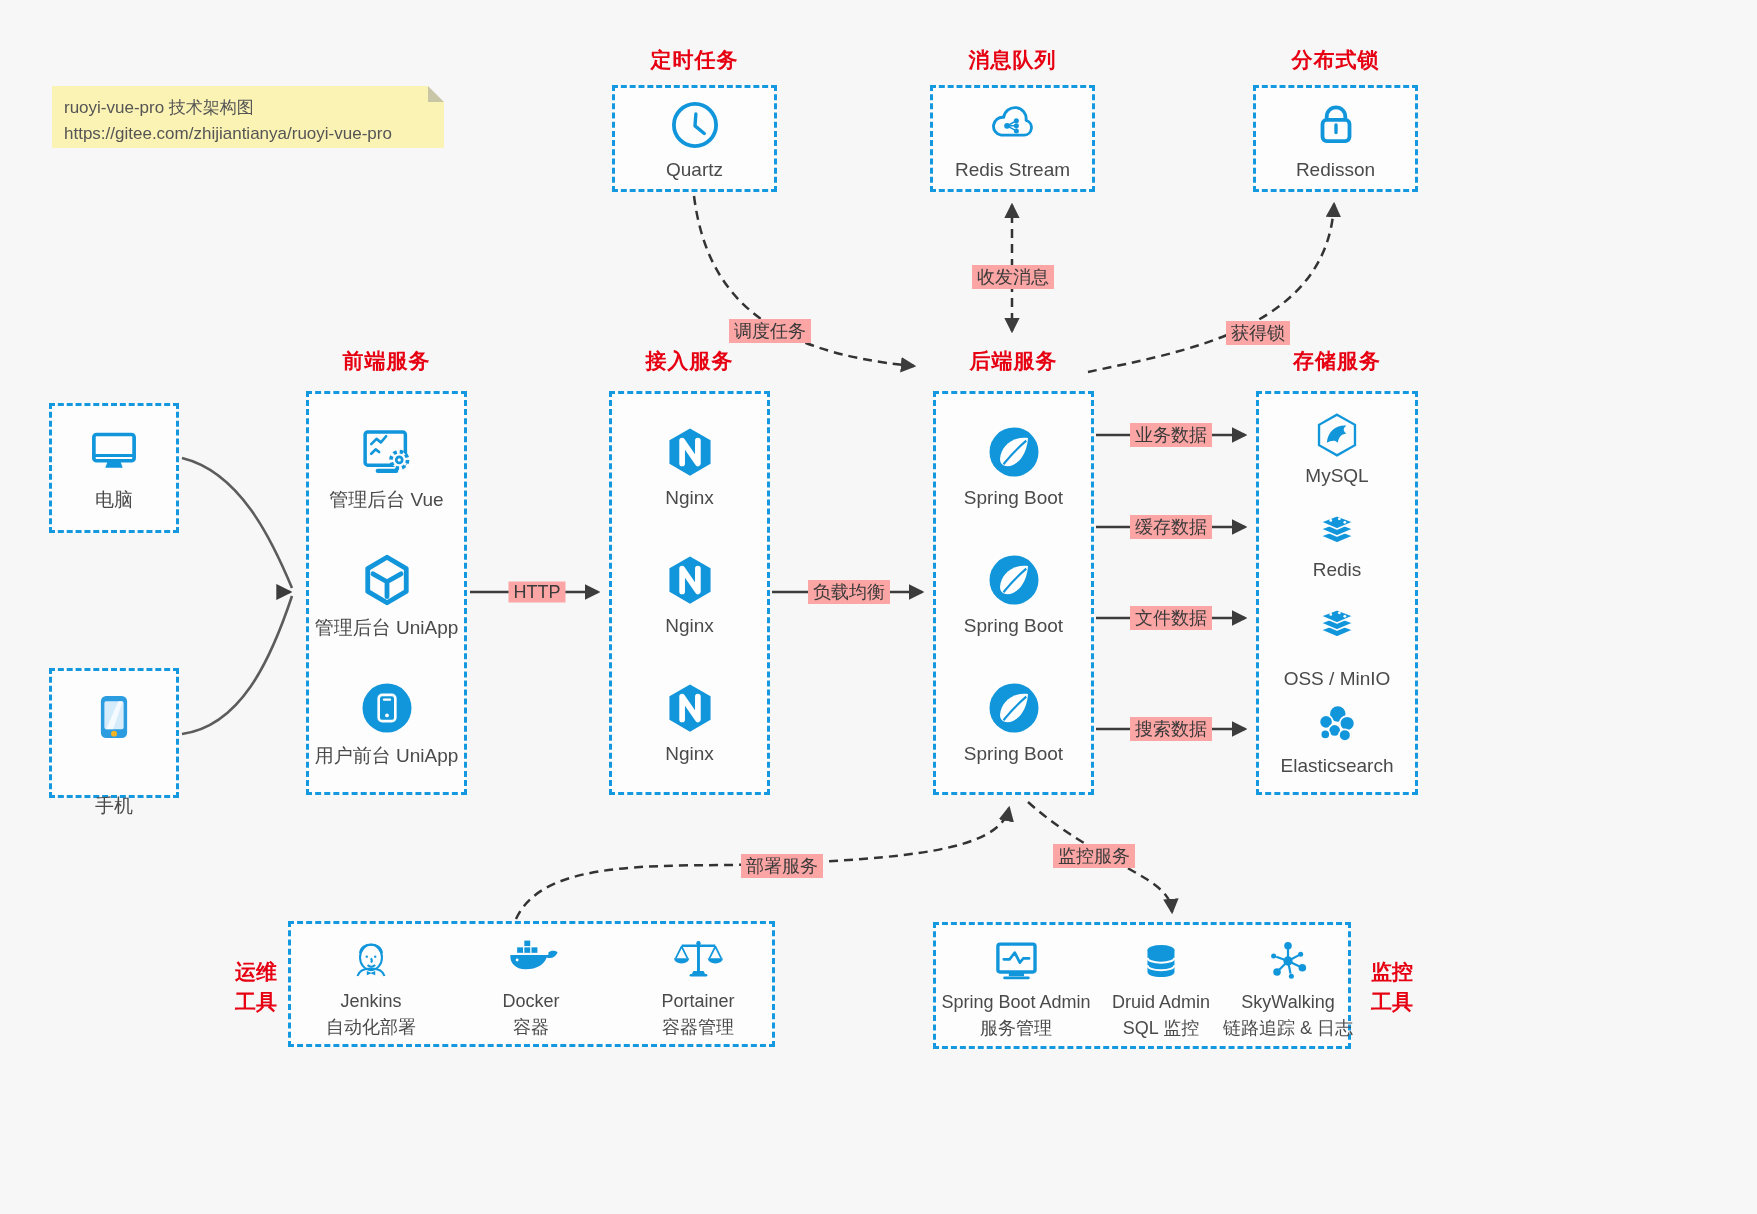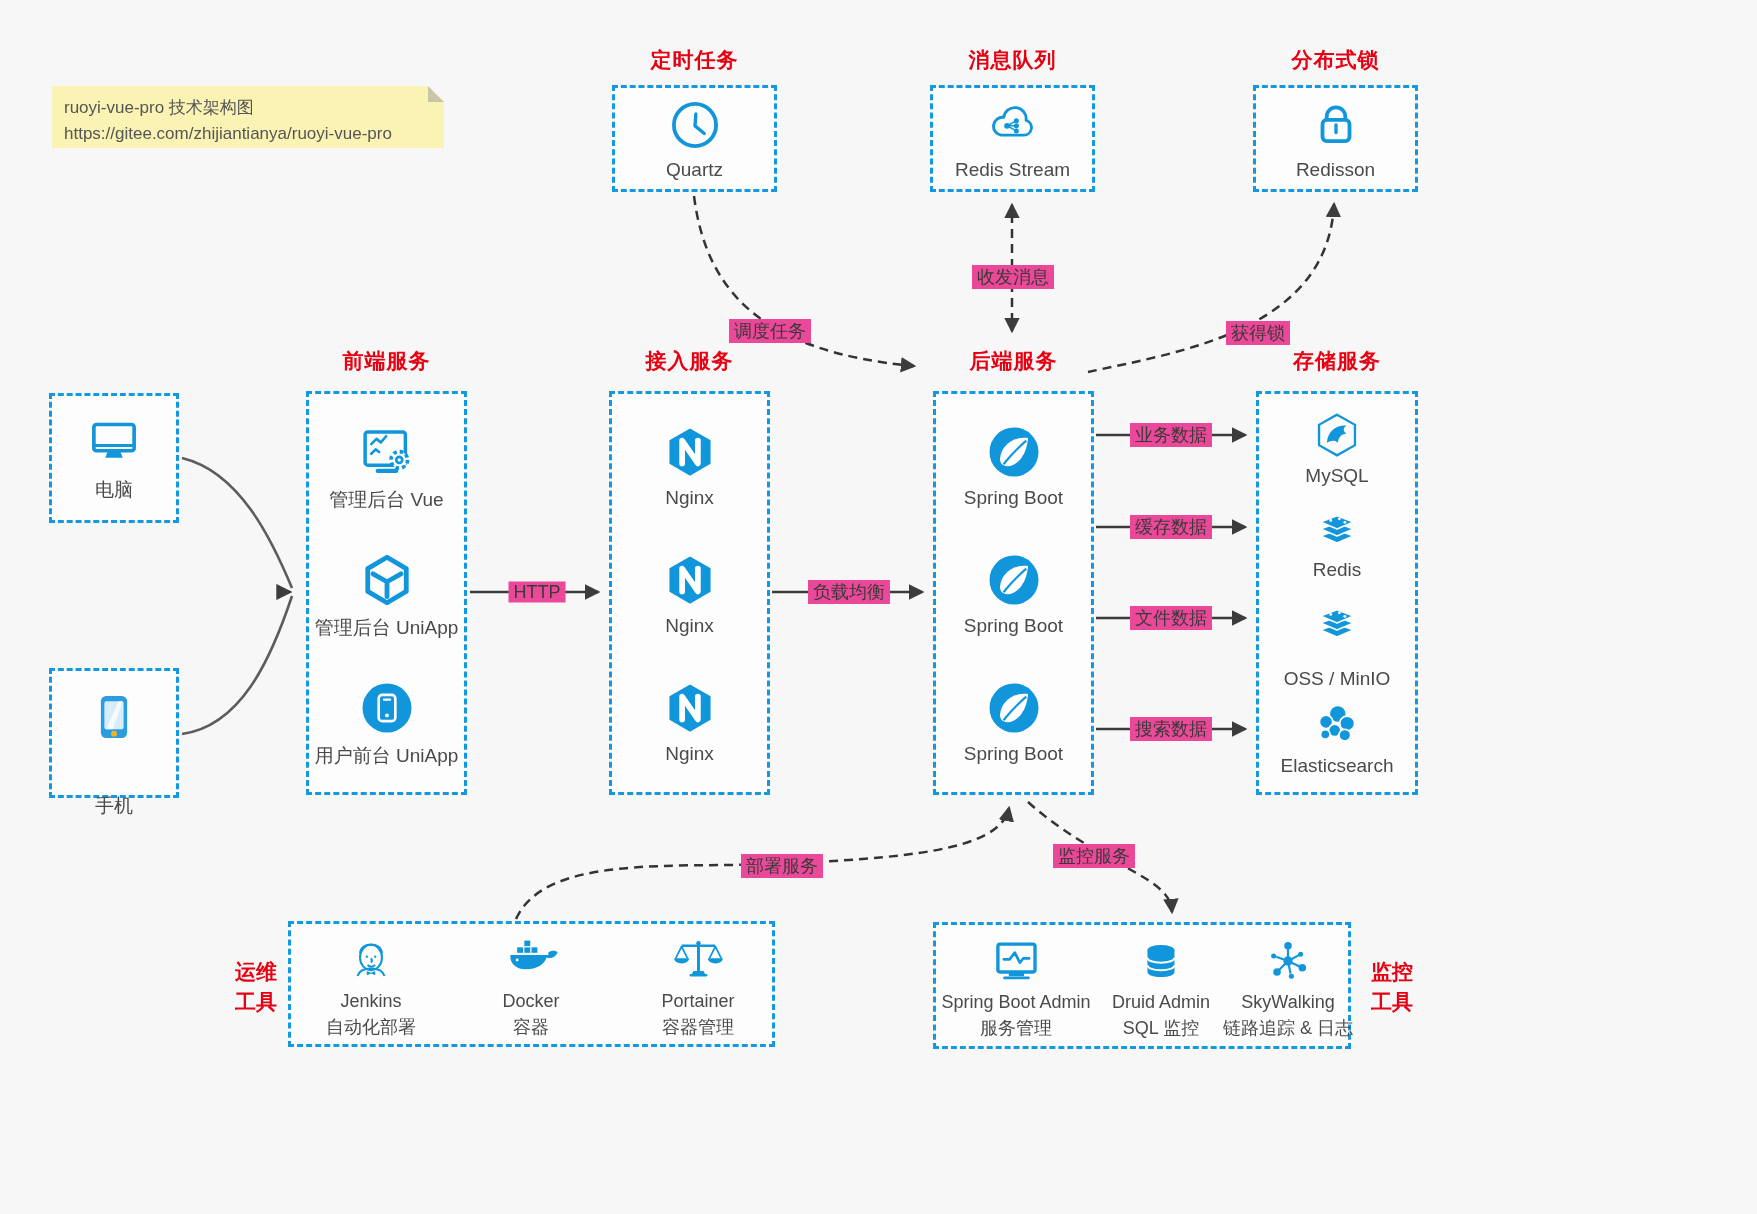--- a/index.html
+++ b/index.html
@@ -7,21 +7,21 @@
           font-family:"Liberation Sans","DejaVu Sans",sans-serif;color:#4a4a4a;}
   .gtitle{position:absolute;color:#e60012;font-weight:bold;font-size:21px;text-align:center;
           letter-spacing:1px;white-space:nowrap;}
   .dbox{position:absolute;border:3px dashed #1499e0;background:#fdfdfd;box-sizing:border-box;}
   .item{position:absolute;left:0;right:0;display:flex;flex-direction:column;align-items:center;gap:7px;}
   .ilabel{font-size:19px;color:#4a4a4a;white-space:nowrap;}
   .ic{width:56px;height:56px;display:block;}
   .ic-sm{width:50px;height:50px;}
   .ic-top{width:54px;height:54px;}
   .edges{position:absolute;left:0;top:0;}
-  .elabel{position:absolute;transform:translate(-50%,-50%);background:#ec4899;padding:0 5px;
+  .elabel{position:absolute;transform:translate(-50%,-50%);background:#fca5a5;padding:0 5px;
           font-size:18px;color:#3a3a3a;white-space:nowrap;text-align:center;}
   .note{position:absolute;left:52px;top:86px;width:392px;height:62px;background:#fbf3b4;
         box-sizing:border-box;padding:9px 12px;font-size:17px;color:#555;line-height:1.55;}
   .note .fold{position:absolute;right:0;top:0;width:0;height:0;
         border-top:16px solid #f7f7f7;border-left:16px solid #c9c6a8;}
   .bitem{position:absolute;transform:translateX(-50%);display:flex;flex-direction:column;
          align-items:center;gap:3px;top:9px;}
   .sub{font-size:18px;color:#4a4a4a;line-height:1.3;text-align:center;white-space:nowrap;}
   .side-title{position:absolute;color:#e60012;font-weight:bold;font-size:21px;line-height:1.45;
          text-align:center;white-space:nowrap;}
@@ -234,21 +234,21 @@
   <div class="gtitle" style="left:1253px;top:46px;width:165px;">分布式锁</div>
   <div class="dbox" style="left:1253px;top:85px;width:165px;height:107px;">
     <div class="item" style="top:10px;">
       <svg class="ic ic-top">
           <use href="#ic-lock"></use>
         </svg>
       <div class="ilabel">Redisson</div>
     </div>
   </div>
 
-  <div class="dbox" style="left:49px;top:393px;width:130px;height:130px;">
+  <div class="dbox" style="left:49px;top:403px;width:130px;height:130px;">
     <div class="item" style="top:18px;">
       <svg class="ic">
           <use href="#ic-desktop"></use>
         </svg>
       <div class="ilabel">电脑</div>
     </div>
   </div>
   <div class="dbox" style="left:49px;top:668px;width:130px;height:130px;">
     <div class="item" style="top:18px;gap:48px;">
       <svg class="ic">

